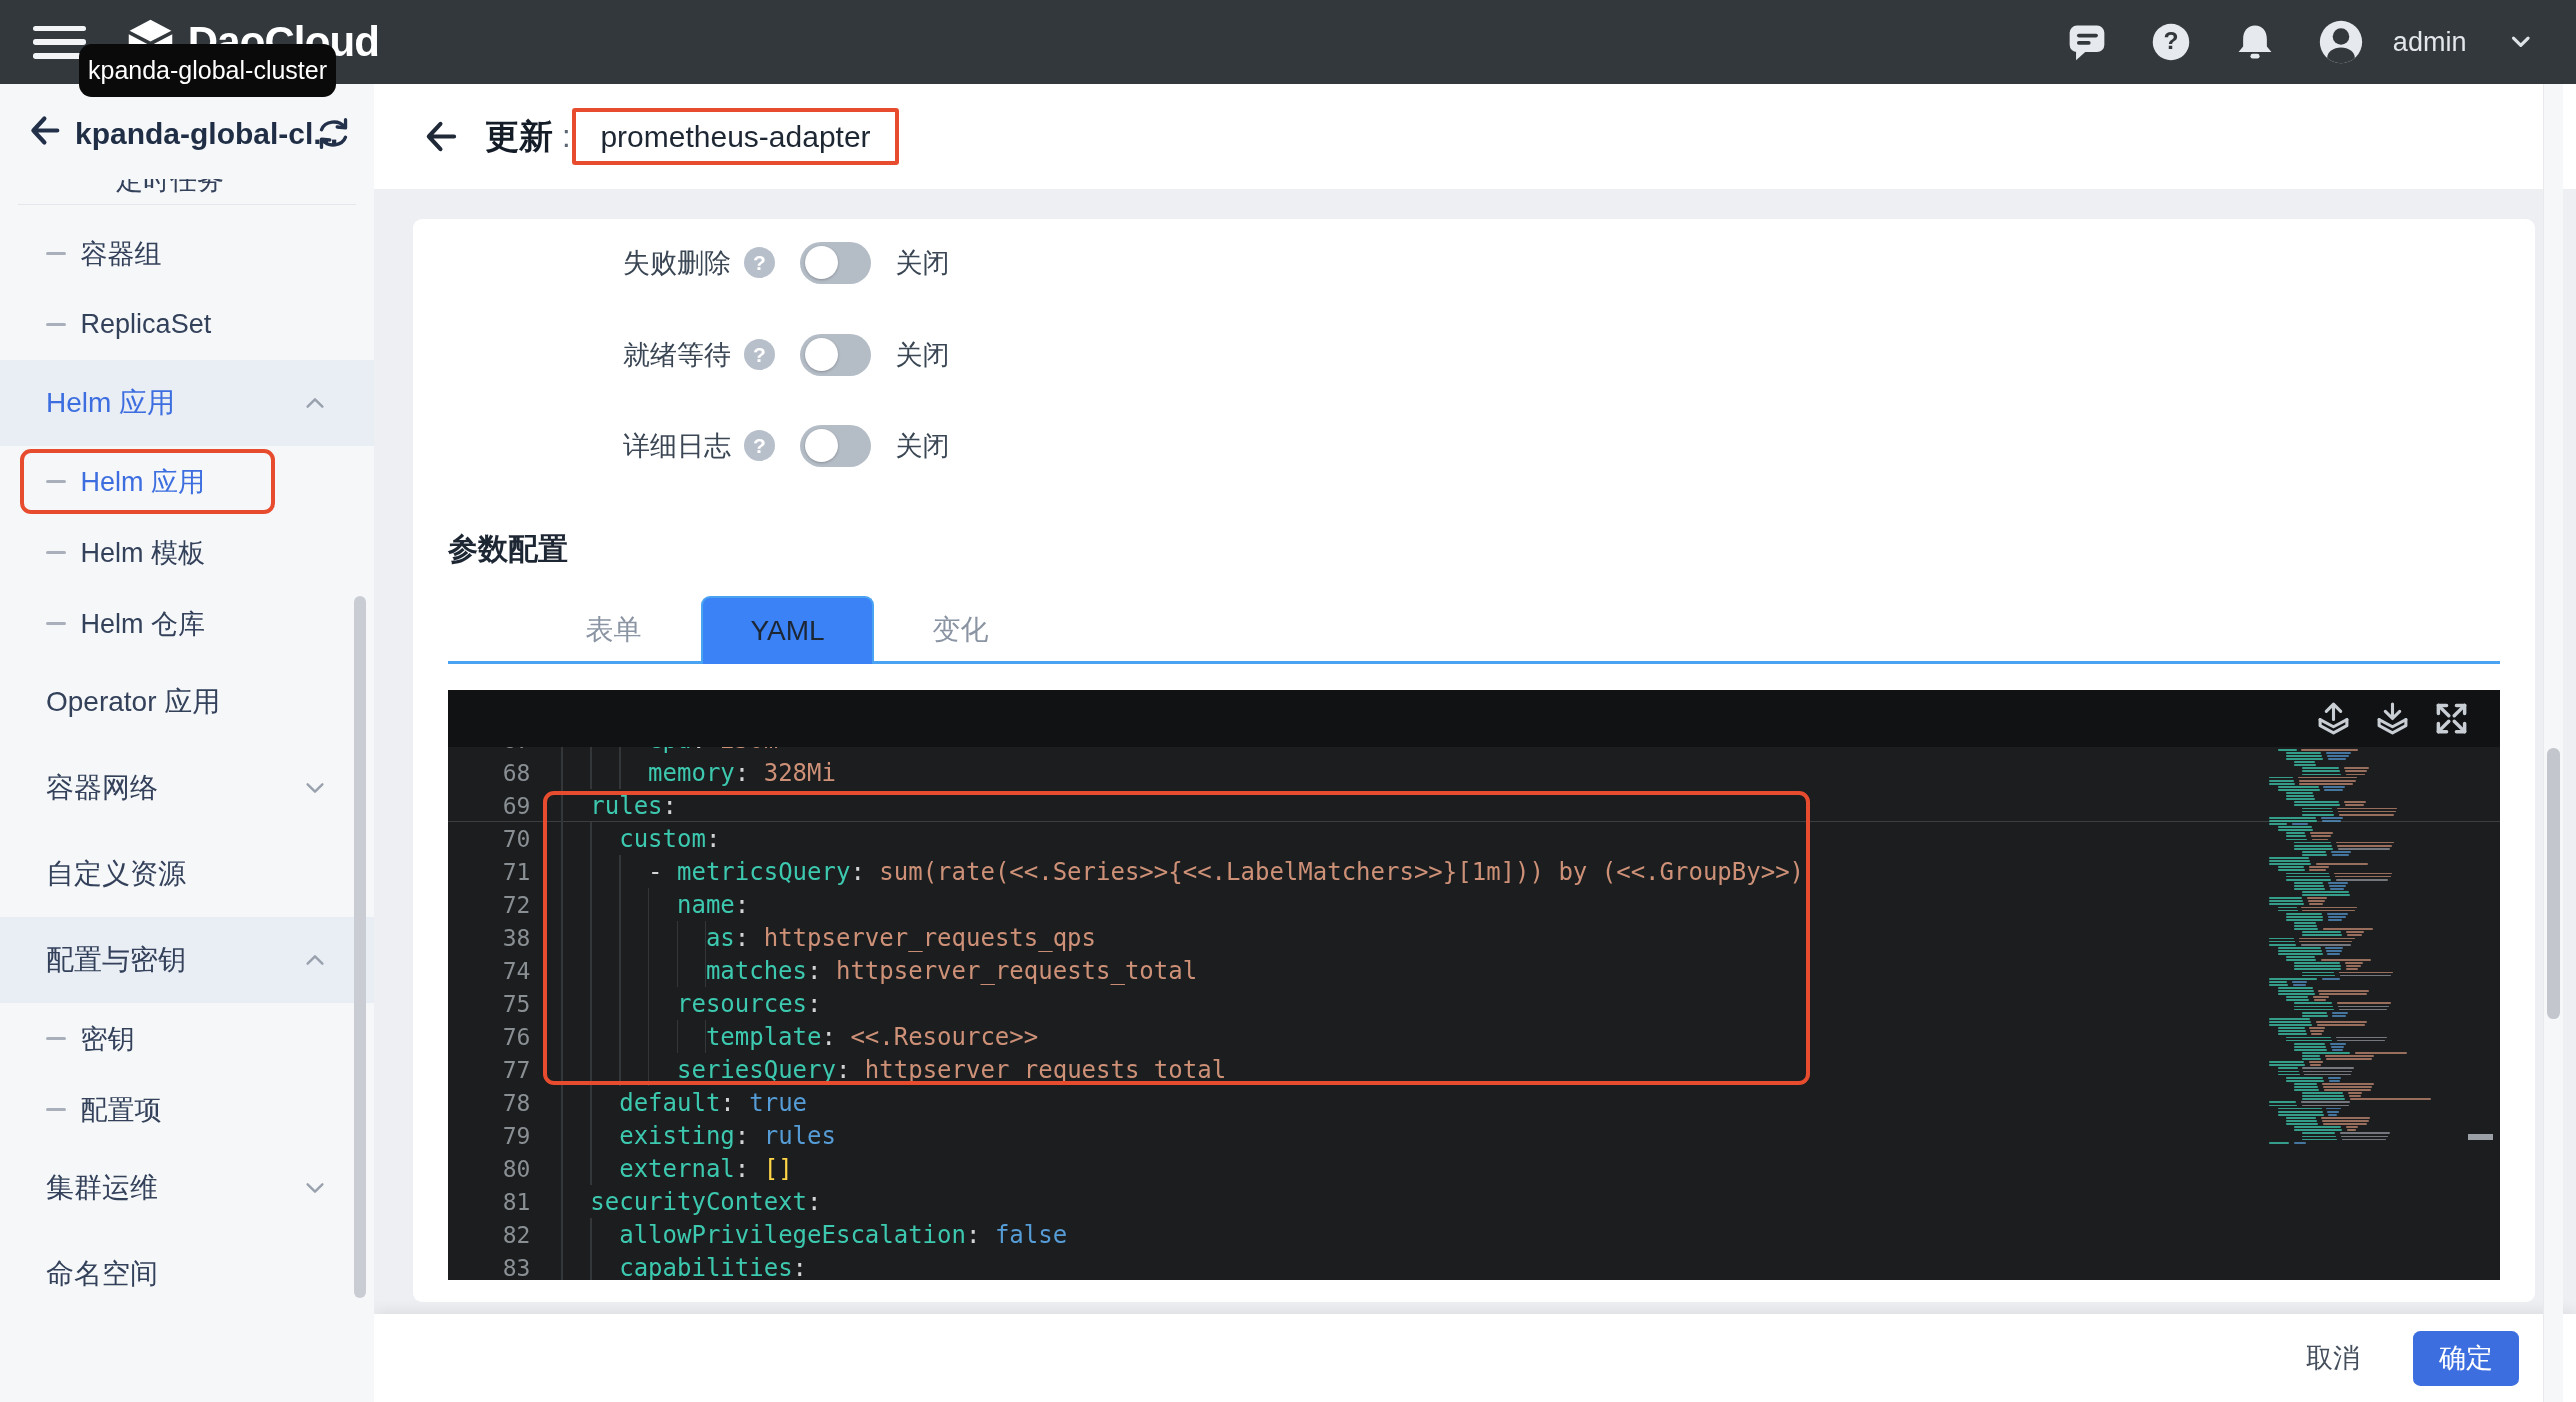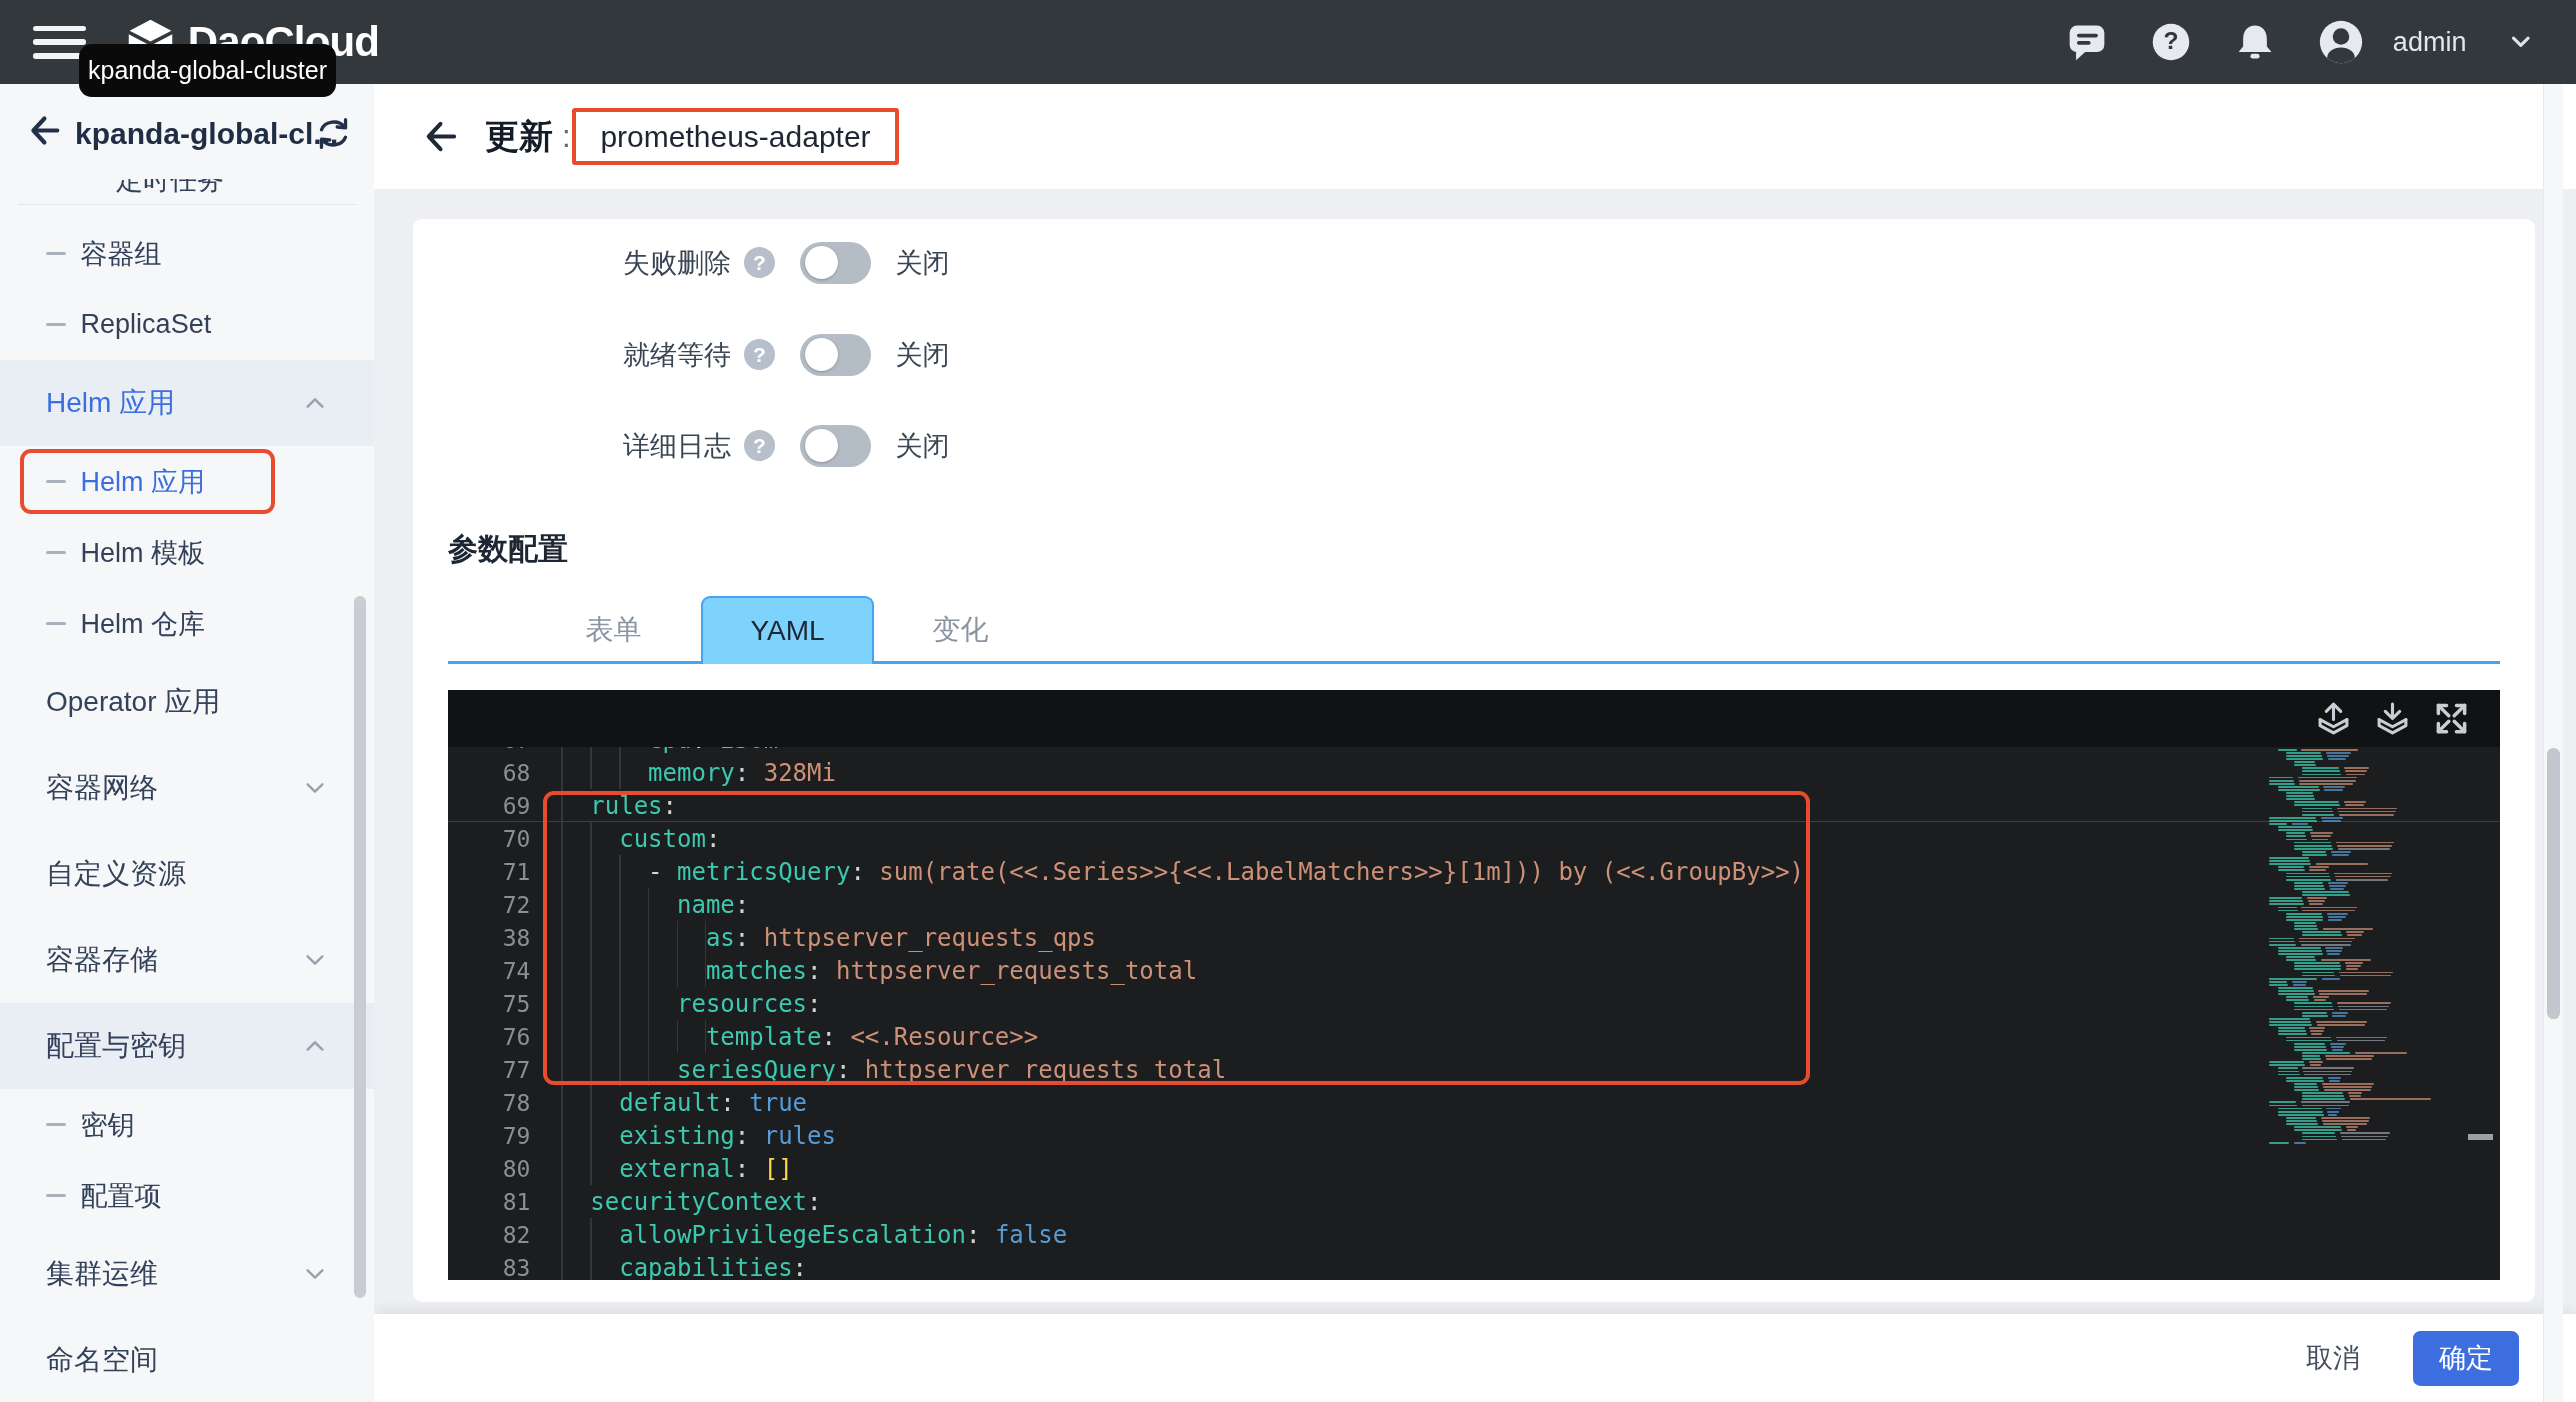--- a/index.html
+++ b/index.html
@@ -54,21 +54,21 @@
   .help-badge { width:31px; height:31px; border-radius:50%; background:#b7bfca; color:#ffffff; font-size:21px; font-weight:bold; display:flex; align-items:center; justify-content:center; margin-left:12.8px; }
   .toggle { width:71px; height:42px; border-radius:21px; background:#b4bcc6; position:relative; margin-left:25.6px; cursor:pointer; flex-shrink:0; }
   .toggle .knob { position:absolute; left:4.6px; top:4.6px; width:33px; height:33px; border-radius:50%; background:#ffffff; box-shadow:0 0.9px 2.7px rgba(0,0,0,.25); }
   .toggle-state { font-size:27px; color:#3a4654; margin-left:24px; }
 
   .params-heading { position:absolute; left:35px; top:310px; font-size:30px; font-weight:bold; color:#1d2633; }
 
   .tabs { position:absolute; left:35px; top:377px; width:2052px; height:68px; }
   .tabs::after { content:""; position:absolute; left:0; right:0; bottom:0; height:2.7px; background:#4aa2f2; }
   .tab { position:absolute; top:0; height:68px; width:173px; display:flex; align-items:center; justify-content:center; font-size:28px; color:#8a94a3; cursor:pointer; }
-  .tab.active { background:#7dd3fc; border:2.7px solid #4aa2f2; border-bottom:none; border-radius:9px 9px 0 0; color:#1d2633; z-index:2; }
+  .tab.active { background:#3b82f6; border:2.7px solid #4aa2f2; border-bottom:none; border-radius:9px 9px 0 0; color:#1d2633; z-index:2; }
 
   
   .editor { position:absolute; left:35px; top:471px; width:2052px; height:590px; background:#1b1d1e; }
   .ed-toolbar { position:absolute; left:0; top:0; right:0; height:57px; background:#101214; display:flex; align-items:center; justify-content:flex-end; gap:24px; padding-right:31px; }
   .ed-toolbar .tb-btn { cursor:pointer; display:flex; }
   .ed-body { position:absolute; left:0; top:57px; right:0; bottom:0; overflow:hidden; }
   .code { font-family:"DejaVu Sans Mono",monospace; font-size:24px; }
   .code-line { display:flex; align-items:center; height:33px; white-space:pre; }
   .code-line.clip { margin-top:-24px; }
   .code-line.current { box-shadow: inset 0 -0.9px 0 rgba(255,255,255,0.15); }
@@ -209,26 +209,20 @@
       </div>
       <div class="nav-item group">
         <span>容器网络</span>
         <svg class="chev" width="24" height="24" viewBox="0 0 26 26">
           <polyline points="5,9 13,17 21,9" fill="none" stroke="#98a1ad" stroke-width="2.6" stroke-linecap="round" stroke-linejoin="round"></polyline>
         </svg>
       </div>
       <div class="nav-item group">
         <span>自定义资源</span>
       </div>
-      <div class="nav-item group">
-        <span>容器存储</span>
-        <svg class="chev" width="24" height="24" viewBox="0 0 26 26">
-          <polyline points="5,9 13,17 21,9" fill="none" stroke="#98a1ad" stroke-width="2.6" stroke-linecap="round" stroke-linejoin="round"></polyline>
-        </svg>
-      </div>
       <div class="nav-item group highlighted">
         <span>配置与密钥</span>
         <svg class="chev" width="24" height="24" viewBox="0 0 26 26">
           <polyline points="5,17 13,9 21,17" fill="none" stroke="#98a1ad" stroke-width="2.6" stroke-linecap="round" stroke-linejoin="round"></polyline>
         </svg>
       </div>
       <div class="nav-item sub">
         <span class="dash"></span>
         <span>密钥</span>
       </div>

